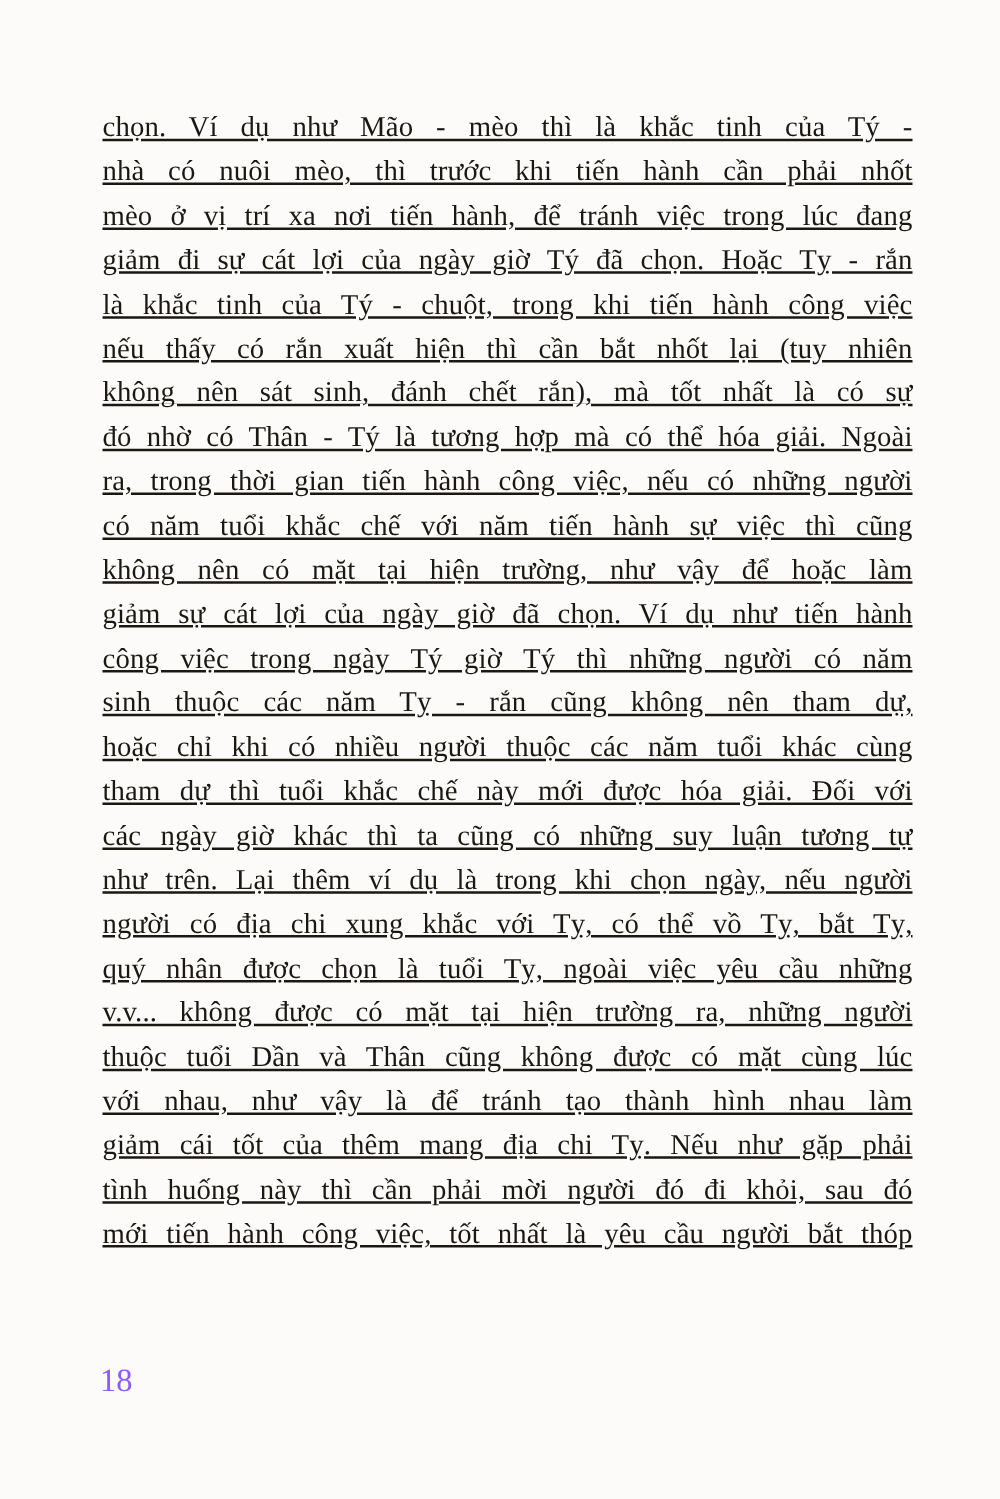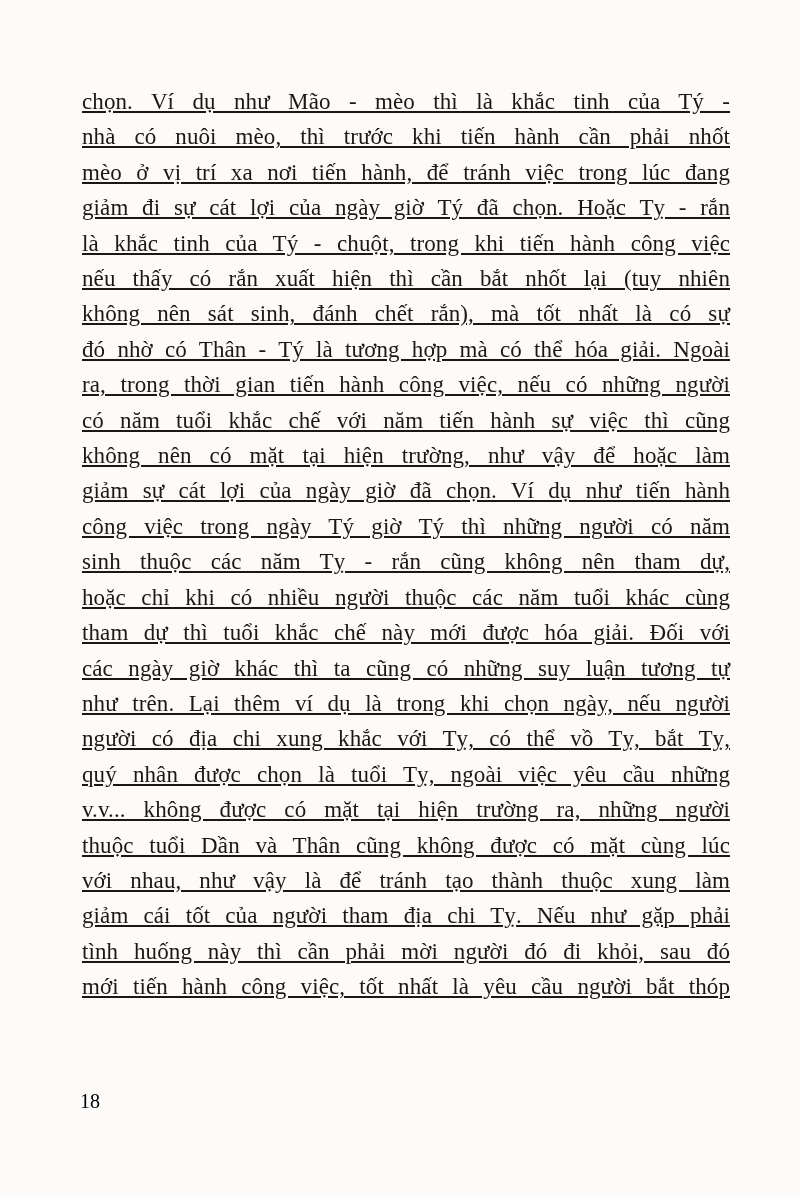--- a/index.html
+++ b/index.html
@@ -33,22 +33,22 @@
     text-align-last: justify;
     letter-spacing: 0.1px;
     word-spacing: 1px;
     white-space: normal;
     text-decoration: underline;
   }
   .page-number {
     position: absolute;
     left: 80px;
     top: 1090px;
-    font-size: 20px;
-    color: #000000;
+    font-size: 26px;
+    color: #8b5cf6;
   }
 </style>
 </head>
 <body>
 
 <div class="page">
   <div class="text-block">
       <div class="line">chọn. Ví dụ như Mão - mèo thì là khắc tinh của Tý -</div>
       <div class="line">nhà có nuôi mèo, thì trước khi tiến hành cần phải nhốt</div>
       <div class="line">mèo ở vị trí xa nơi tiến hành, để tránh việc trong lúc đang</div>
@@ -64,19 +64,19 @@
       <div class="line">công việc trong ngày Tý giờ Tý thì những người có năm</div>
       <div class="line">sinh thuộc các năm Tỵ - rắn cũng không nên tham dự,</div>
       <div class="line">hoặc chỉ khi có nhiều người thuộc các năm tuổi khác cùng</div>
       <div class="line">tham dự thì tuổi khắc chế này mới được hóa giải. Đối với</div>
       <div class="line">các ngày giờ khác thì ta cũng có những suy luận tương tự</div>
       <div class="line">như trên. Lại thêm ví dụ là trong khi chọn ngày, nếu người</div>
       <div class="line">người có địa chi xung khắc với Tỵ, có thể vồ Tỵ, bắt Tỵ,</div>
       <div class="line">quý nhân được chọn là tuổi Tỵ, ngoài việc yêu cầu những</div>
       <div class="line">v.v... không được có mặt tại hiện trường ra, những người</div>
       <div class="line">thuộc tuổi Dần và Thân cũng không được có mặt cùng lúc</div>
-      <div class="line">với nhau, như vậy là để tránh tạo thành thuộc xung làm</div>
-      <div class="line">giảm cái tốt của người tham địa chi Tỵ. Nếu như gặp phải</div>
+      <div class="line">với nhau, như vậy là để tránh tạo thành hình nhau làm</div>
+      <div class="line">giảm cái tốt của thêm mang địa chi Tỵ. Nếu như gặp phải</div>
       <div class="line">tình huống này thì cần phải mời người đó đi khỏi, sau đó</div>
       <div class="line">mới tiến hành công việc, tốt nhất là yêu cầu người bắt thóp</div>
     </div>
   <div class="page-number">18</div>
 </div>
 
 </body></html>

